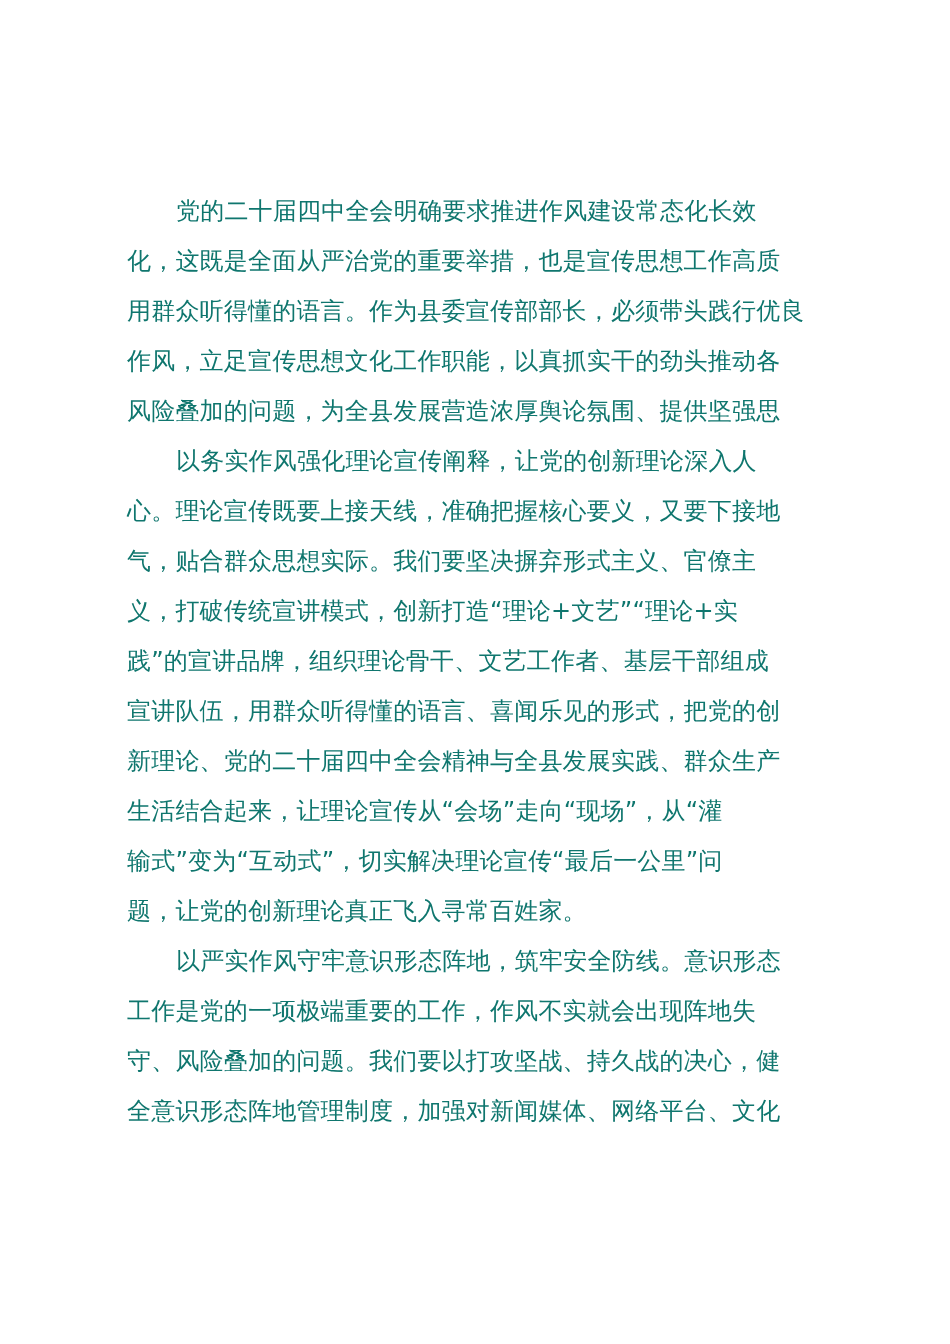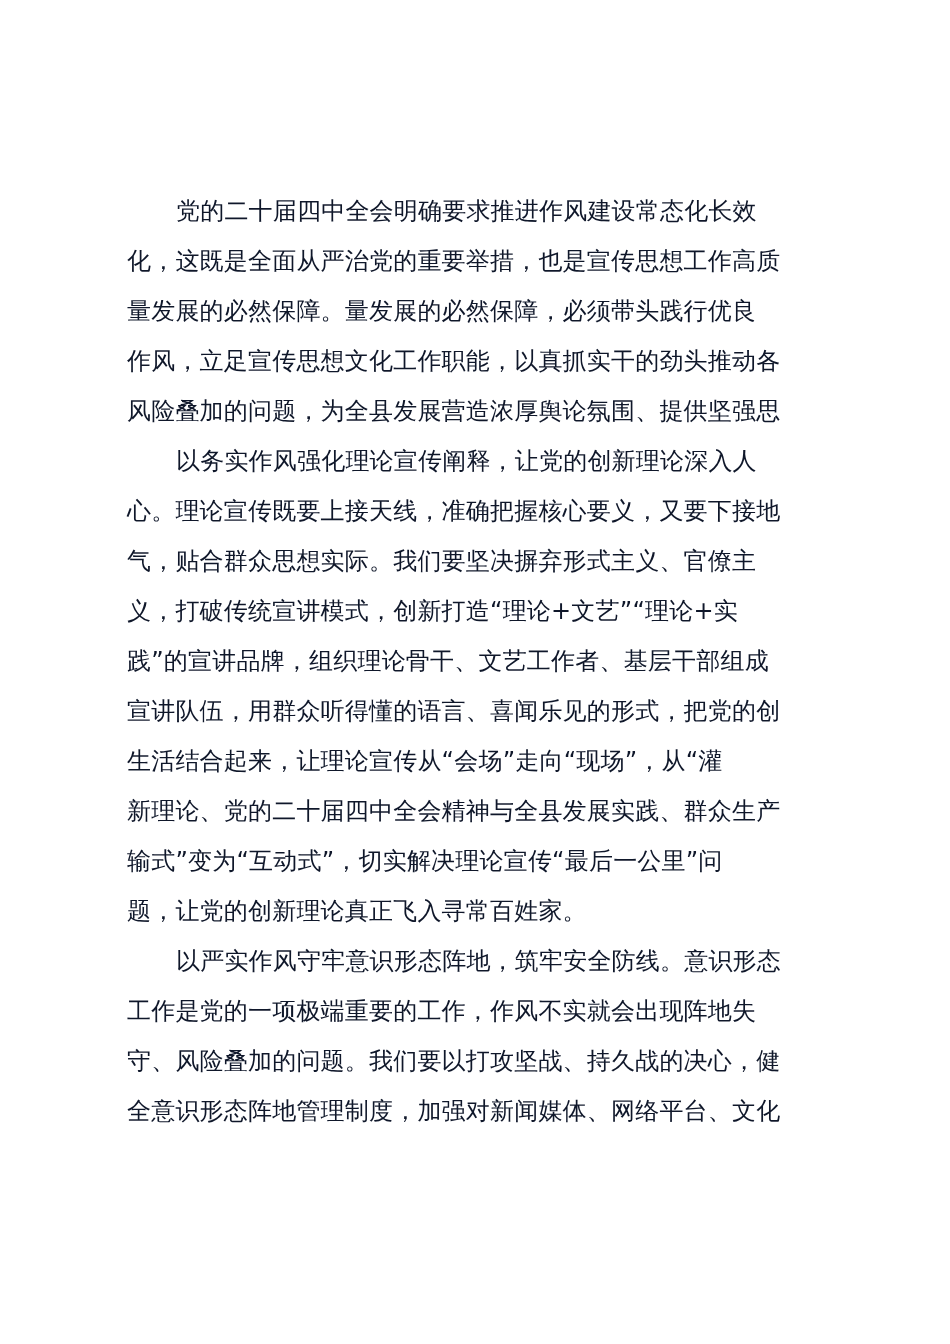--- a/index.html
+++ b/index.html
@@ -6,49 +6,49 @@
   body { width: 950px; height: 1344px; position: relative; overflow: hidden; }
   .page {
     position: absolute; left: 0; top: 0; width: 950px; height: 1344px; background: #fff;
   }
   .content {
     position: absolute; left: 127px; top: 186px; width: 710px;
   }
   .line {
     height: 50px; line-height: 50px;
     font-family: "DejaVu Sans", "Liberation Sans", sans-serif;
-    font-size: 24px; color: #0f172a;
+    font-size: 24px; color: #0f766e;
     white-space: nowrap;
     letter-spacing: 0.2px;
   }
   .line.indent { padding-left: 49px; }
 </style>
 </head>
 <body>
 
 <div class="page">
   <div class="content">
 
     <div>
       <div class="line indent">党的二十届四中全会明确要求推进作风建设常态化长效</div>
       <div class="line">化，这既是全面从严治党的重要举措，也是宣传思想工作高质</div>
-      <div class="line">量发展的必然保障。量发展的必然保障，必须带头践行优良</div>
+      <div class="line">用群众听得懂的语言。作为县委宣传部部长，必须带头践行优良</div>
       <div class="line">作风，立足宣传思想文化工作职能，以真抓实干的劲头推动各</div>
       <div class="line">风险叠加的问题，为全县发展营造浓厚舆论氛围、提供坚强思</div>
     </div>
 
     <div>
       <div class="line indent">以务实作风强化理论宣传阐释，让党的创新理论深入人</div>
       <div class="line">心。理论宣传既要上接天线，准确把握核心要义，又要下接地</div>
       <div class="line">气，贴合群众思想实际。我们要坚决摒弃形式主义、官僚主</div>
       <div class="line">义，打破传统宣讲模式，创新打造“理论+文艺”“理论+实</div>
       <div class="line">践”的宣讲品牌，组织理论骨干、文艺工作者、基层干部组成</div>
       <div class="line">宣讲队伍，用群众听得懂的语言、喜闻乐见的形式，把党的创</div>
+      <div class="line">新理论、党的二十届四中全会精神与全县发展实践、群众生产</div>
       <div class="line">生活结合起来，让理论宣传从“会场”走向“现场”，从“灌</div>
-      <div class="line">新理论、党的二十届四中全会精神与全县发展实践、群众生产</div>
       <div class="line">输式”变为“互动式”，切实解决理论宣传“最后一公里”问</div>
       <div class="line">题，让党的创新理论真正飞入寻常百姓家。</div>
     </div>
 
     <div>
       <div class="line indent">以严实作风守牢意识形态阵地，筑牢安全防线。意识形态</div>
       <div class="line">工作是党的一项极端重要的工作，作风不实就会出现阵地失</div>
       <div class="line">守、风险叠加的问题。我们要以打攻坚战、持久战的决心，健</div>
       <div class="line">全意识形态阵地管理制度，加强对新闻媒体、网络平台、文化</div>
     </div>

